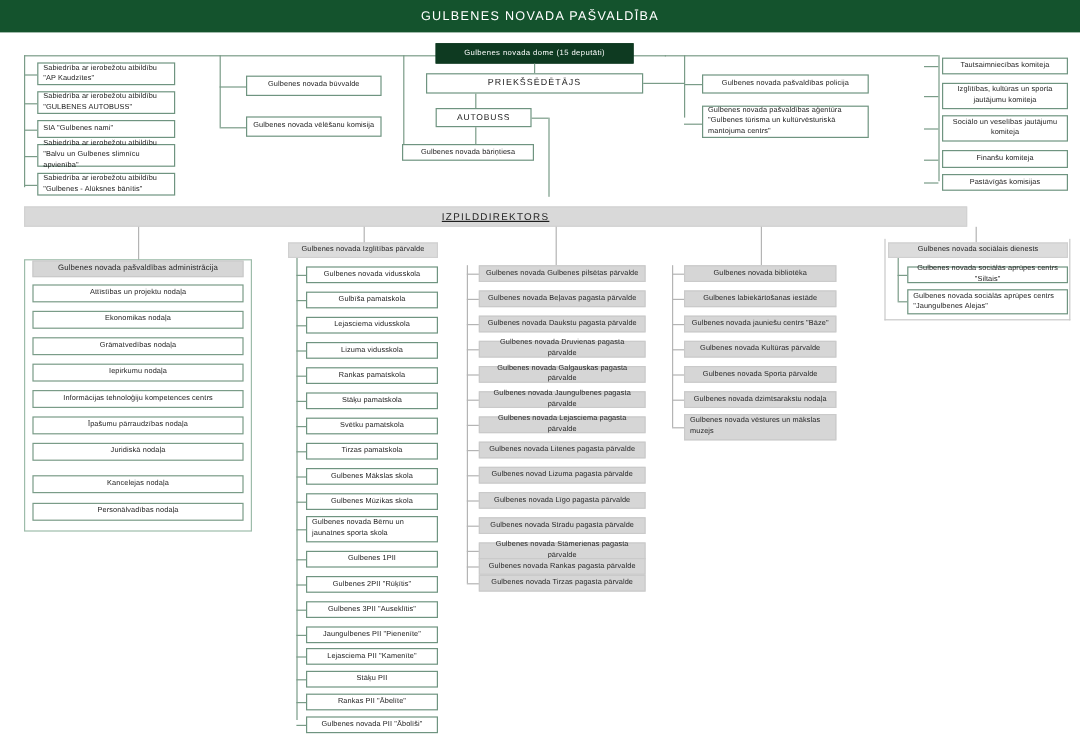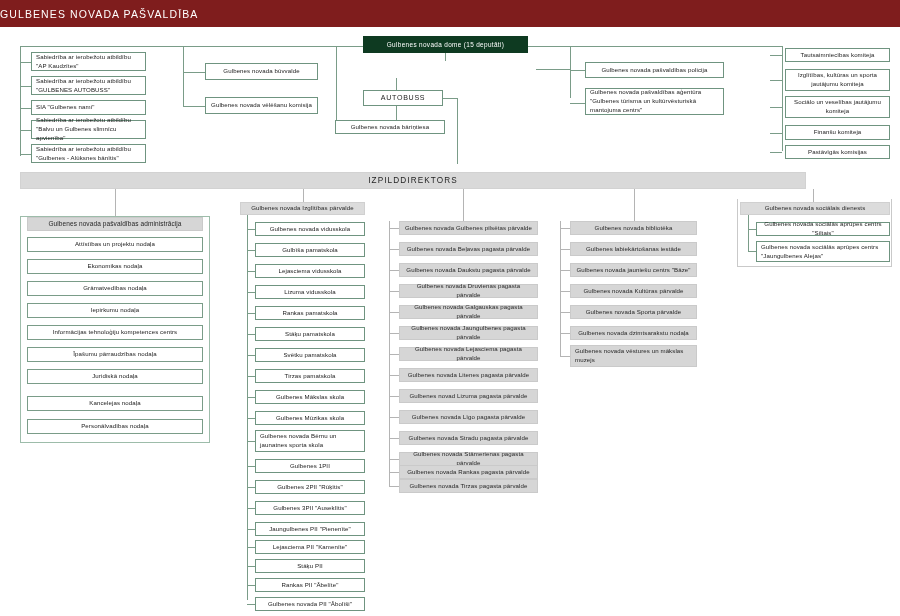--- a/index.html
+++ b/index.html
@@ -43,22 +43,22 @@
   .box.graylight{
     background:#dcdcdc;
     border:1px solid #d0d0d0;
     color:#262626;
   }
   .box.plain{border:1px solid #7a9c88;}
 
   
   #banner{
     position:absolute;left:0;top:0;width:900px;height:27px;
-    background:#7f1d1d;color:#ffffff;
-    display:flex;align-items:center;
+    background:#14532d;color:#ffffff;
+    display:flex;align-items:center;justify-content:center;
     font-size:10.5px;letter-spacing:1.1px;
   }
 
   
   .bar{
     position:absolute;box-sizing:border-box;
     display:flex;align-items:center;justify-content:center;
     background:#d9d9d9;border:1px solid #d2d2d2;
     font-size:8.2px;letter-spacing:1.1px;color:#1f1f1f;
   }
@@ -91,20 +91,23 @@
   <div class="ln lnv" style="left:183px;top:46px;height:60px;"></div>
   <div class="ln lnv" style="left:336px;top:46px;height:82px;"></div>
   <div class="ln lnh" style="left:554px;top:46px;width:228px;"></div>
   <div class="ln lnv" style="left:782px;top:46px;height:105px;"></div>
   <div class="ln lnv" style="left:570px;top:46px;height:52px;"></div>
 
   <div class="box dark" style="left:363px;top:36px;width:165px;height:17px;font-size:6.4px;">
     <span>Gulbenes novada dome (15 deputāti)</span>
   </div>
   <div class="ln lnv" style="left:445px;top:53px;height:8px;"></div>
+  <div class="box" style="left:355px;top:61px;width:181px;height:17px;font-size:7.4px;letter-spacing:.9px;">
+    <span>PRIEKŠSĒDĒTĀJS</span>
+  </div>
   <div class="ln lnv" style="left:396px;top:78px;height:12px;"></div>
   <div class="box" style="left:363px;top:90px;width:80px;height:16px;font-size:7.1px;letter-spacing:.7px;">
     <span>AUTOBUSS</span>
   </div>
   <div class="ln lnv" style="left:396px;top:106px;height:14px;"></div>
   <div class="box" style="left:335px;top:120px;width:110px;height:14px;">
     <span>Gulbenes novada bāriņtiesa</span>
   </div>
 
   <div class="ln lnh" style="left:536px;top:69px;width:34px;"></div>
@@ -170,21 +173,21 @@
   </div>
   <div class="ln lnh" style="left:770px;top:133px;width:12px;"></div>
   <div class="box" style="left:785px;top:125px;width:105px;height:15px;">
     <span>Finanšu komiteja</span>
   </div>
   <div class="ln lnh" style="left:770px;top:152px;width:12px;"></div>
   <div class="box" style="left:785px;top:145px;width:105px;height:14px;">
     <span>Pastāvīgās komisijas</span>
   </div>
 
-  <div class="bar" style="left:20px;top:172px;width:786px;height:17px;">
+  <div class="bar" style="left:20px;top:172px;width:786px;height:17px;text-decoration:underline;">
     <span>IZPILDDIREKTORS</span>
   </div>
 
   <div class="ln lnv gy" style="left:115px;top:189px;height:28px;"></div>
   <div class="ln lnv gy" style="left:303px;top:189px;height:14px;"></div>
   <div class="ln lnv gy" style="left:463px;top:189px;height:32px;"></div>
   <div class="ln lnv gy" style="left:634px;top:189px;height:32px;"></div>
   <div class="ln lnv gy" style="left:813px;top:189px;height:13px;"></div>
 
   <div class="frame" style="left:20px;top:216px;width:190px;height:227px;"></div>

